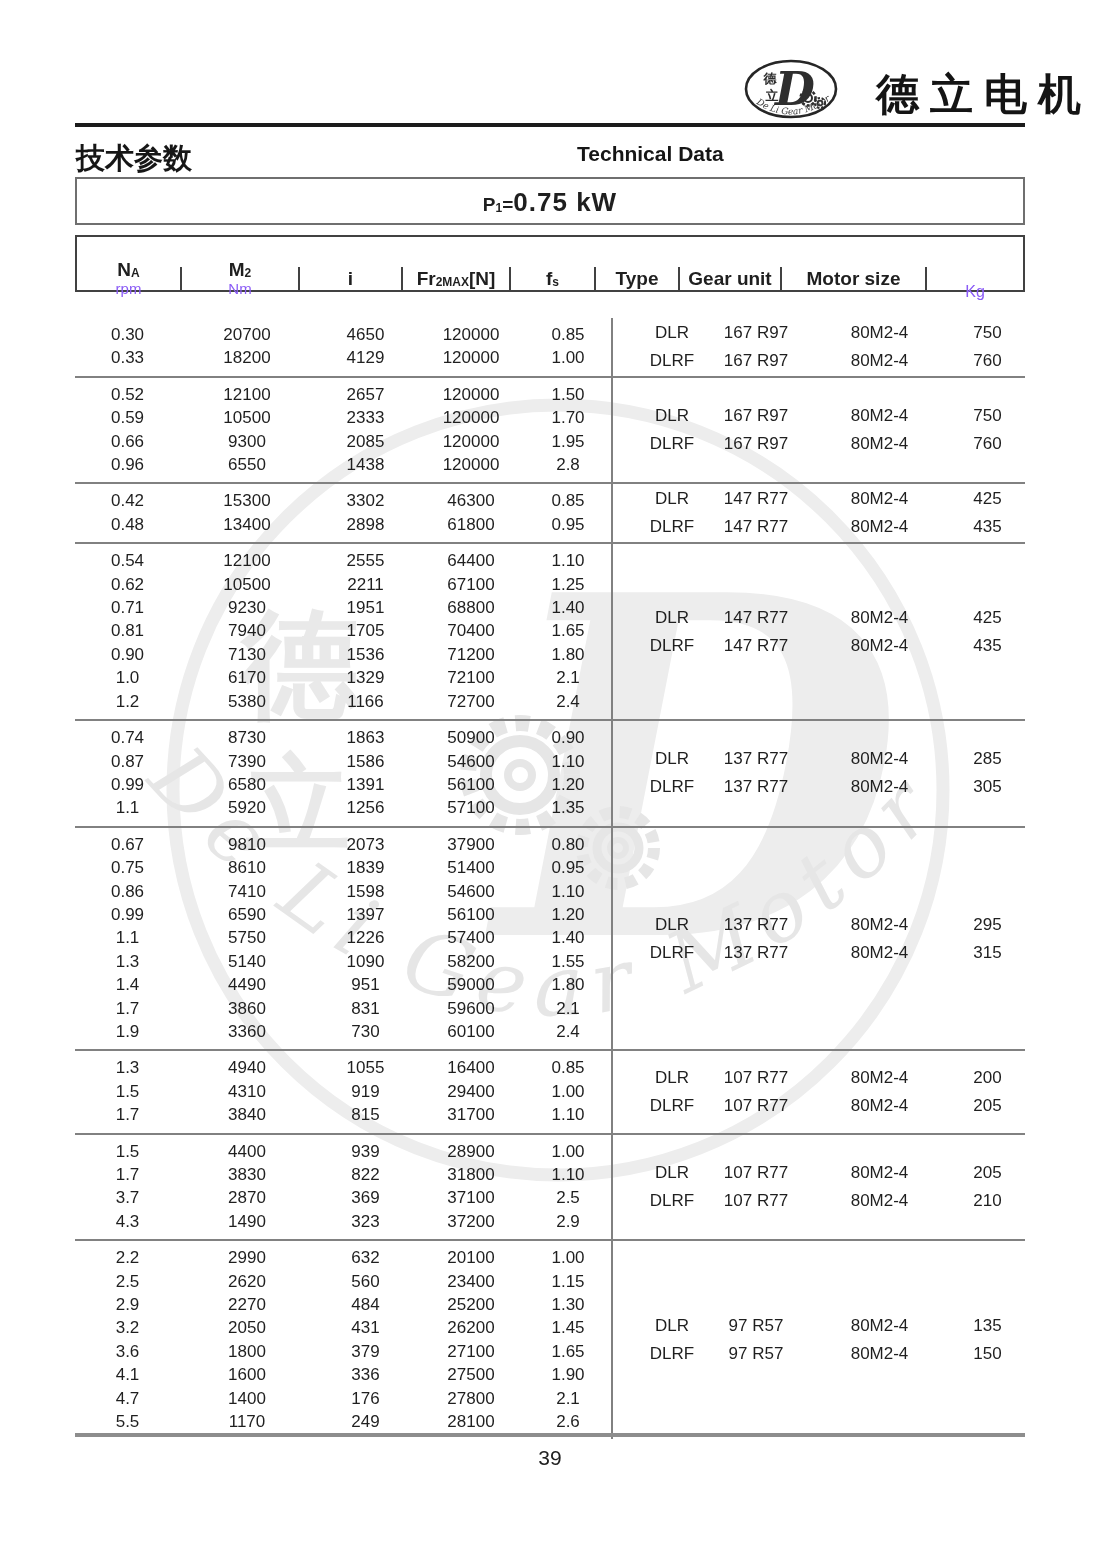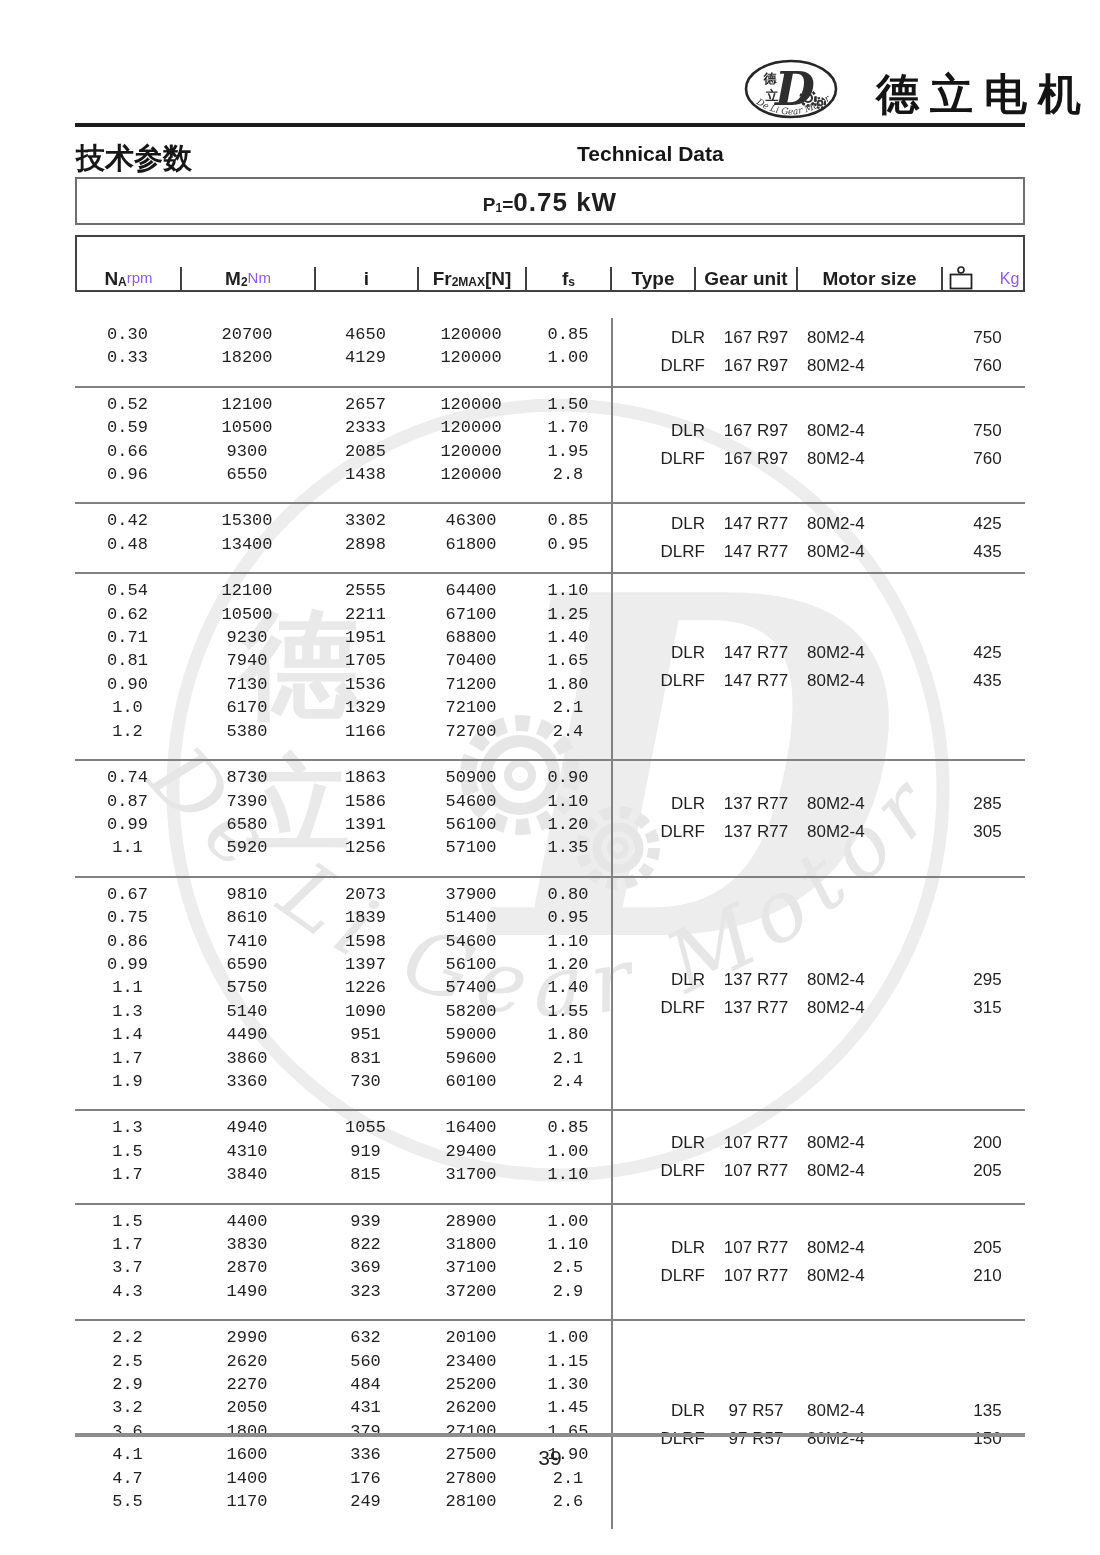--- a/index.html
+++ b/index.html
@@ -28,44 +28,44 @@
   .power-box{position:absolute;left:75px;top:177px;width:950px;height:48px;box-sizing:border-box;
              border:2px solid #6f6f6f;display:flex;align-items:baseline;justify-content:center;
              padding-top:8px;}
   .p-sym{font-size:19px;font-weight:bold;}
   .p-sym sub{font-size:12px;font-weight:bold;vertical-align:-0.1em;}
   .p-eq{font-size:19px;font-weight:bold;}
   .p-val{font-size:26px;font-weight:bold;letter-spacing:1px;}
   
   .header-row{position:absolute;left:75px;top:235px;width:950px;height:57px;box-sizing:border-box;
               border:2px solid #414141;display:flex;}
-  .hcell{box-sizing:border-box;border-right:2px solid #414141;display:flex;flex-direction:row;
+  .hcell{box-sizing:border-box;border-right:2px solid #414141;display:flex;flex-direction:column;
          align-items:center;justify-content:center;line-height:1.12;margin-top:30px;}
   .hcell:last-child{border-right:none;flex:1;gap:25px;}
   .h-main{font-size:19px;font-weight:bold;}
   .h-main sub{font-size:12px;font-weight:bold;vertical-align:-0.12em;}
   .h-unit{font-size:15px;color:#8b5cf6;}
-  .w-na{width:105px;} .w-m2{width:134px;} .w-i{width:103px;} .w-fr{width:108px;}
+  .w-na{width:105px;} .w-m2{width:118px;} .w-i{width:103px;} .w-fr{width:108px;}
   .w-fs{width:85px;}  .w-ty{width:84px;}  .w-gu{width:102px;} .w-ms{width:145px;}
   .kg-icon{display:block;margin-bottom:1px;}
   
   .table-body{position:absolute;left:75px;top:318px;width:950px;}
   .table-block{display:flex;border-bottom:2px solid #818181;}
   .table-block:last-child{border-bottom:none;}
-  .block-left{width:536px;box-sizing:border-box;padding:5px 0 16px 0;font-family:Liberation Mono, monospace;}
+  .block-left{width:536px;box-sizing:border-box;padding:5px 0 6px 0;}
   .data-row{display:flex;line-height:23.4px;font-size:17px;}
   .data-row span{display:inline-block;text-align:center;}
   .c0{width:105px;} .c1{width:134px;} .c2{width:103px;} .c3{width:108px;} .c4{width:86px;}
   .block-right{width:412px;box-sizing:border-box;border-left:2px solid #818181;
                display:flex;flex-direction:column;justify-content:center;gap:4px;}
   .variant-row{display:flex;line-height:24px;font-size:17px;}
   .variant-row span{display:inline-block;}
-  .vt{width:92px;box-sizing:border-box;padding-left:26px;text-align:right;}
+  .vt{width:92px;box-sizing:border-box;padding-left:26px;text-align:center;}
   .vg{width:102px;text-align:center;}
-  .vm{width:145px;text-align:left;}
+  .vm{width:145px;text-align:center;}
   .vk{width:71px;text-align:center;}
   
   .rule-bottom{position:absolute;left:75px;top:1433px;width:950px;height:4px;background:#8d8d8d;}
   .page-number{position:absolute;left:75px;top:1446px;width:950px;text-align:center;
                font-size:21px;color:#1f1f1f;}
 </style>
 </head>
 <body>
 
 <div class="page">

